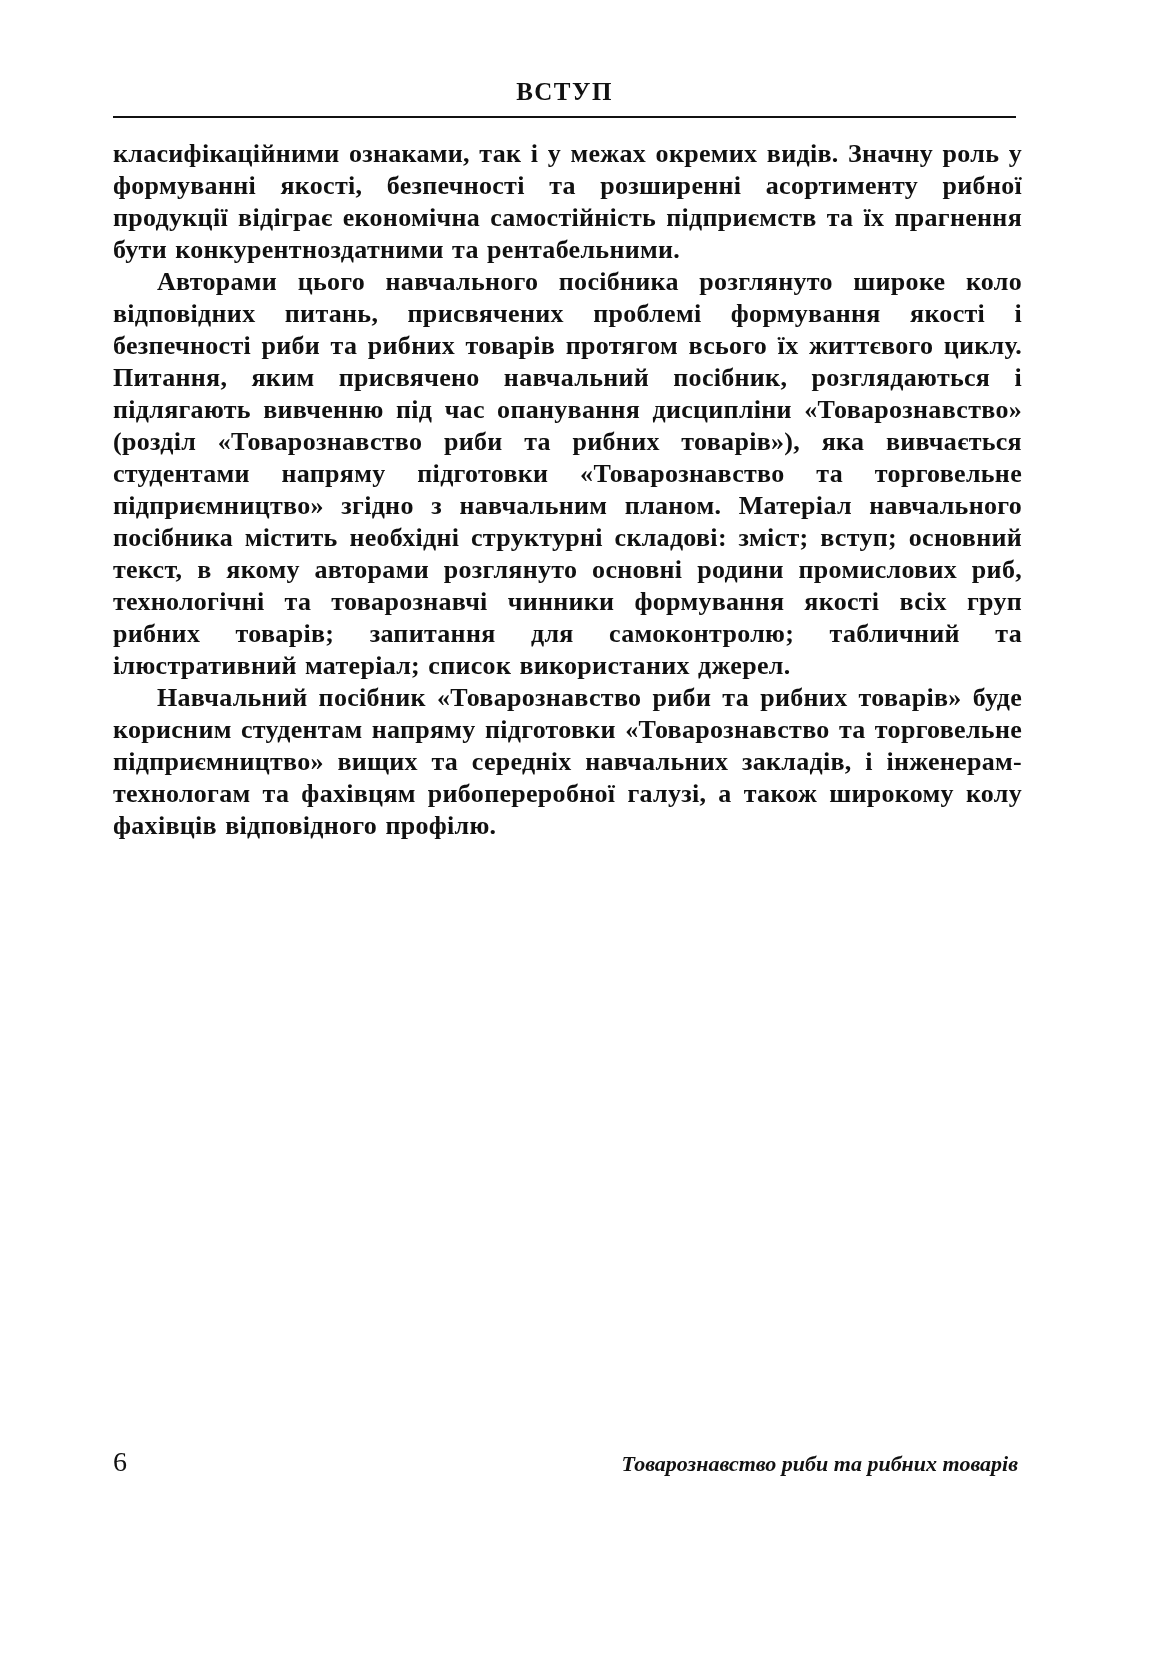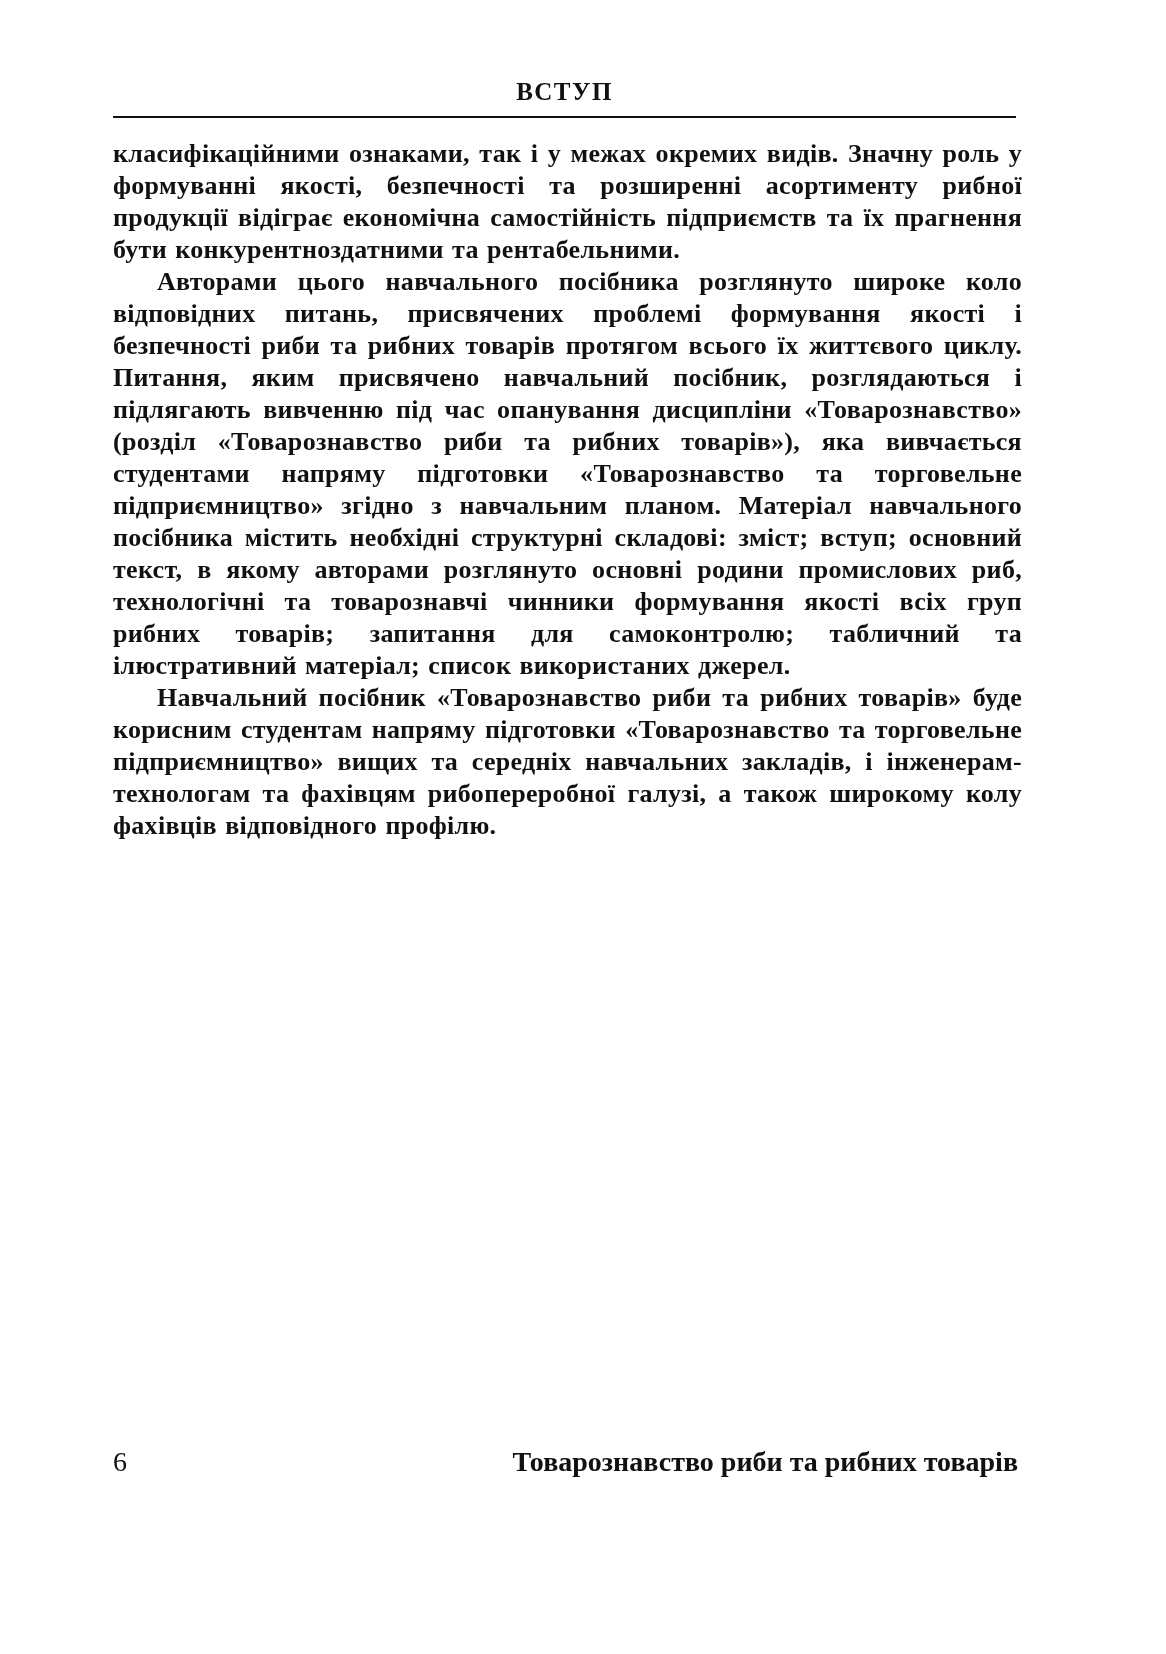--- a/index.html
+++ b/index.html
@@ -61,22 +61,23 @@
     right: 168px;
     display: flex;
     justify-content: space-between;
     align-items: baseline;
   }
   .page-number {
     font-size: 28px;
     font-weight: 400;
   }
   .footer-title {
-    font-size: 28px;
+    font-size: 22px;
     font-weight: 700;
+    font-style: italic;
   }
 </style>
 </head>
 <body>
 
 <div class="page">
 
   <div class="header-title">ВСТУП</div>
 
   <div class="header-rule"></div>

